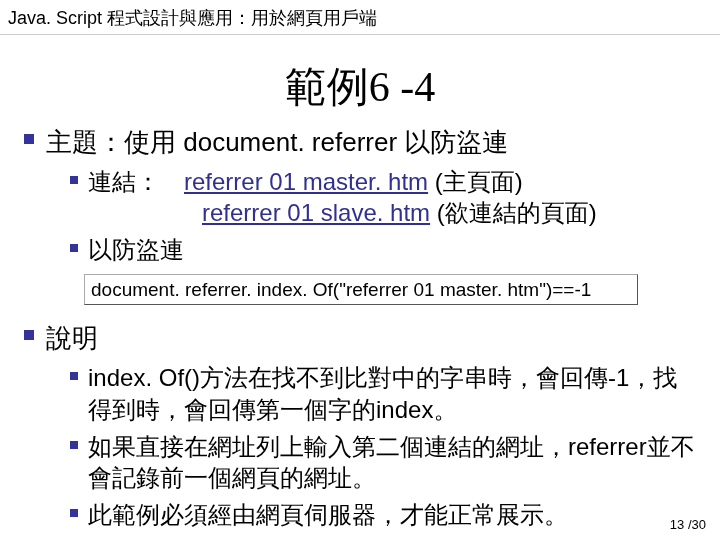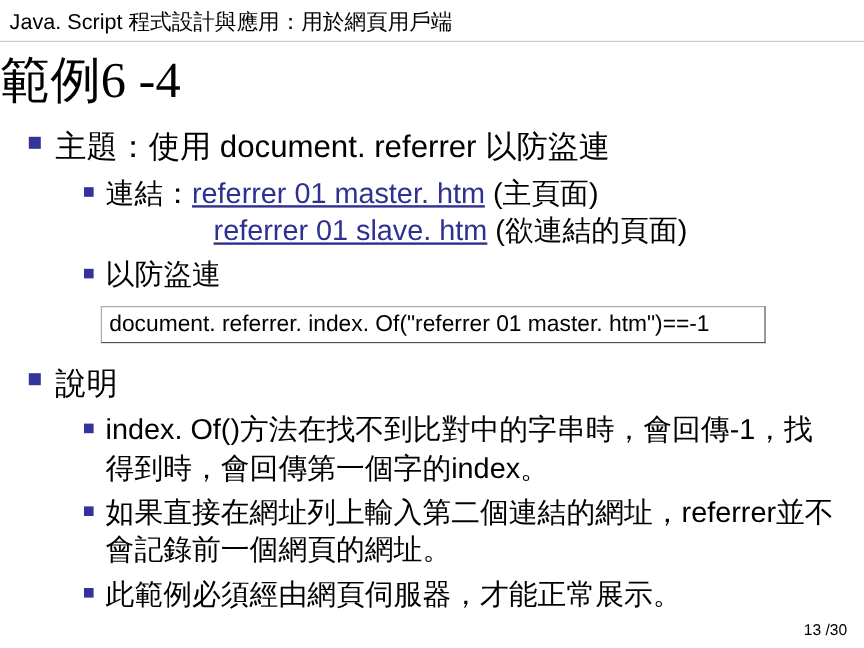--- a/index.html
+++ b/index.html
@@ -18,22 +18,22 @@
     position: relative;
     box-sizing: border-box;
   }
   .header {
     font-size: 18px;
     padding: 6px 8px 4px 8px;
     border-bottom: 1px solid #ccc;
   }
   .title {
     font-size: 42px;
-    text-align: left;
-    margin-top: 4px;
+    text-align: center;
+    margin-top: 24px;
     margin-bottom: 10px;
     font-family: "Times New Roman", "PMingLiU", serif;
   }
   .content {
     padding: 0 24px 0 24px;
   }
   ul {
     list-style: none;
     margin: 0;
     padding: 0;
@@ -63,20 +63,21 @@
   }
   .lvl2 > li {
     font-size: 24px;
     margin-top: 6px;
     margin-bottom: 4px;
     line-height: 1.3;
   }
   .link {
     text-decoration: underline;
     color: #303090;
+    margin-left: 24px;
   }
   .indent-sub {
     padding-left: 108px;
     font-size: 24px;
     line-height: 1.3;
   }
   .codebox {
     margin-left: 60px;
     margin-top: 4px;
     margin-bottom: 8px;

